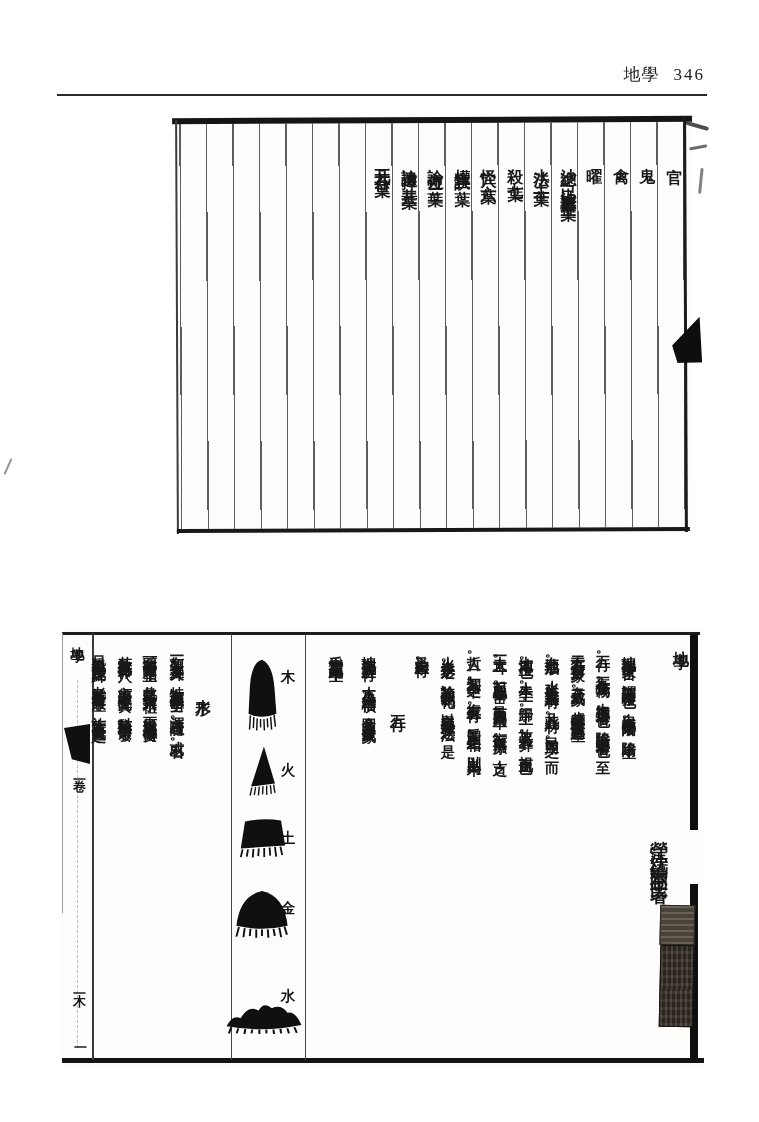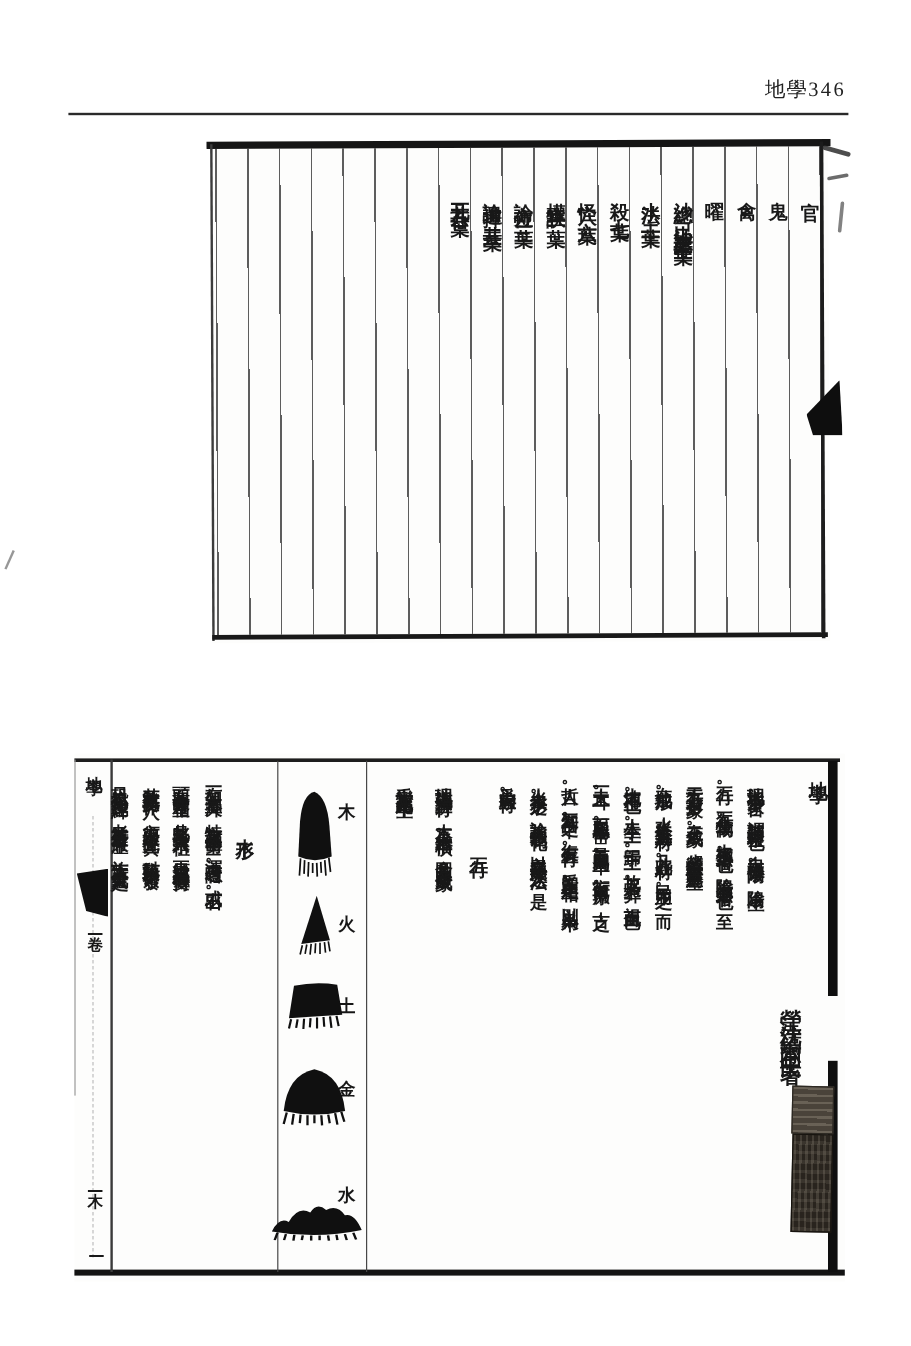--- a/index.html
+++ b/index.html
@@ -1,21 +1,21 @@
 <!DOCTYPE html>
 <html><head>
 <meta charset="utf-8">
 <style>
   html,body{margin:0;padding:0;background:#ffffff;}
   .page{position:relative;width:759px;height:1122px;background:#ffffff;overflow:hidden;
         font-family:"Liberation Serif","DejaVu Serif",serif;color:#1a1a1a;}
   
   .runhead{position:absolute;top:63px;left:480px;width:225px;text-align:right;
            font-size:17px;letter-spacing:1px;color:#222;}
-  .runhead .num{letter-spacing:2px;}
+  .runhead .num{margin-left:14px;letter-spacing:2px;}
   .head-rule{position:absolute;top:94px;left:57px;width:650px;height:2px;background:#2a2a2a;}
 
   
   .vcol{position:absolute;writing-mode:vertical-rl;text-orientation:upright;
         font-weight:600;color:#181818;white-space:nowrap;}
   .vgap{display:inline-block;width:1px;height:12px;}
 
   
   .top-scan{position:absolute;left:176px;top:117px;width:515px;height:418px;
             background:#fdfdfc;transform:rotate(-0.25deg);}

